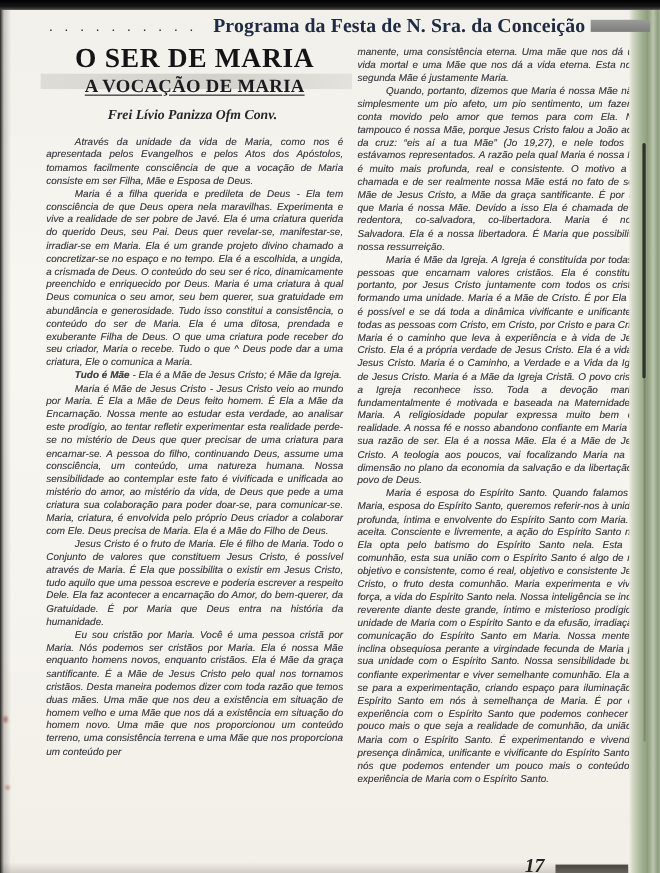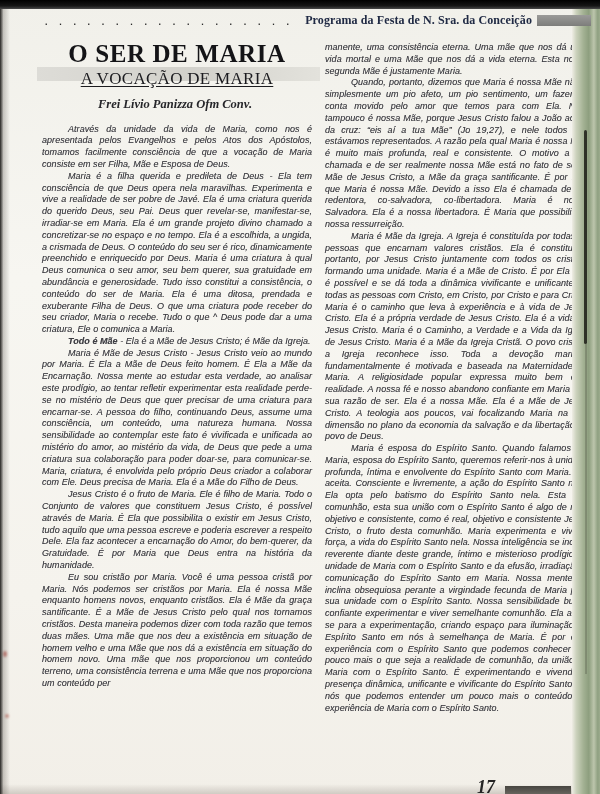--- a/index.html
+++ b/index.html
@@ -20,36 +20,36 @@
     background:#23251d; border-radius:2px; filter:blur(.4px); opacity:.9; }
   .book-edge .spine-line-faint { position:absolute; left:13px; top:335px; width:2px; height:330px;
     background:rgba(40,42,33,.22); }
   .speck { position:absolute; border-radius:50%; filter:blur(1px); z-index:5; }
   .speck.s1 { left:3px; top:651px; width:4px; height:6px; background:#cf8a82; }
   .speck.s2 { left:5px; top:714px; width:4px; height:4px; background:#d49b92; }
 
   .header { position:absolute; top:13px; left:45px; width:546px; display:flex; align-items:center; z-index:8; }
   .dots { flex:0 1 auto; overflow:hidden; white-space:nowrap; font-size:9px; letter-spacing:4.6px;
     color:#2b2b2b; line-height:1; padding-top:3px; font-weight:bold; }
-  .header-title { font-family:"Liberation Serif", serif; font-weight:bold; font-size:12px;
+  .header-title { font-family:"Liberation Serif", serif; font-weight:bold; font-size:18px;
     color:#202a44; white-space:nowrap; margin-left:16px; letter-spacing:.1px; }
   .header-bar { flex:none; width:54px; height:11px; margin-left:5px;
     background:linear-gradient(180deg,#9b9b99,#7d7d7b); }
 
   .columns { position:absolute; top:40px; left:0; width:588px; height:754px; overflow:hidden;
     box-sizing:border-box; padding-left:42px; display:flex; gap:13px; z-index:4; }
   .col-left { flex:none; width:270px; }
   .col-right { flex:1; min-width:0; padding-top:2px; }
 
   .title-block { position:relative; text-align:center; margin-bottom:12px; }
   .band { position:absolute; left:-5px; right:-8px; top:27px; height:14px;
     background:linear-gradient(90deg,#dddcd7 0%, #d2d1cb 55%, #e3e2dc 100%); }
   .article-title { margin:0; font-family:"Liberation Serif", serif; font-size:25px; font-weight:bold;
     color:#141417; letter-spacing:.6px; position:relative; line-height:1.12; }
-  .article-subtitle { margin:1px 0 0; font-family:"Liberation Serif", serif; font-size:17px; font-weight:normal;
+  .article-subtitle { margin:1px 0 0; font-family:"Liberation Serif", serif; font-size:17px; font-weight:bold;
     color:#1b1b1f; text-decoration:underline; text-underline-offset:2px; letter-spacing:.3px;
     position:relative; line-height:1.15; }
   .author { margin-top:8px; text-align:center; padding-right:4px; font-family:"Liberation Serif", serif;
     font-style:italic; font-weight:bold; font-size:12.5px; color:#26262a; position:relative; }
 
   .body p { margin:0; font-style:italic; font-size:9px; line-height:11.8px; text-align:justify;
     color:#3e3e44; text-indent:26px; letter-spacing:.05px; text-shadow:0 0 .3px rgba(62,62,68,.55); }
   .body p.noindent { text-indent:0; }
   .body p b { font-weight:bold; }
 
@@ -76,21 +76,21 @@
     <div class="col-left">
       <div class="title-block">
         <div class="band"></div>
         <h1 class="article-title">O SER DE MARIA</h1>
         <h2 class="article-subtitle">A VOCAÇÃO DE MARIA</h2>
         <div class="author">Frei Lívio Panizza  Ofm Conv.</div>
       </div>
       <div class="body">
           <p>Através da unidade da vida de Maria, como nos é apresentada pelos Evangelhos e pelos Atos dos Apóstolos, tomamos facilmente consciência de que a vocação de Maria consiste em ser Filha, Mãe e Esposa de Deus.</p>
           <p>Maria é a filha querida e predileta de Deus - Ela tem consciência de que Deus opera nela maravilhas. Experimenta e vive a realidade de ser pobre de Javé. Ela é uma criatura querida do querido Deus, seu Pai. Deus quer revelar-se, manifestar-se, irradiar-se em Maria. Ela é um grande projeto divino chamado a concretizar-se no espaço e no tempo. Ela é a escolhida, a ungida, a crismada de Deus. O conteúdo do seu ser é rico, dinamicamente preenchido e enriquecido por Deus. Maria é uma criatura à qual Deus comunica o seu amor, seu bem querer, sua gratuidade em abundância e generosidade. Tudo isso constitui a consistência, o conteúdo do ser de Maria. Ela é uma ditosa, prendada e exuberante Filha de Deus. O que uma criatura pode receber do seu criador, Maria o recebe. Tudo o que ^ Deus pode dar a uma criatura, Ele o comunica a Maria.</p>
-          <p><b>Todo é Mãe</b> - Ela é a Mãe de Jesus Cristo; é Mãe da Igreja.</p>
+          <p><b>Tudo é Mãe</b> - Ela é a Mãe de Jesus Cristo; é Mãe da Igreja.</p>
           <p>Maria é Mãe de Jesus Cristo - Jesus Cristo veio ao mundo por Maria. É Ela a Mãe de Deus feito homem. É Ela a Mãe da Encarnação. Nossa mente ao estudar esta verdade, ao analisar este prodígio, ao tentar refletir experimentar esta realidade perde-se no mistério de Deus que quer precisar de uma criatura para encarnar-se. A pessoa do filho, continuando Deus, assume uma consciência, um conteúdo, uma natureza humana. Nossa sensibilidade ao contemplar este fato é vivificada e unificada ao mistério do amor, ao mistério da vida, de Deus que pede a uma criatura sua colaboração para poder doar-se, para comunicar-se. Maria, criatura, é envolvida pelo próprio Deus criador a colaborar com Ele. Deus precisa de Maria. Ela é a Mãe do Filho de Deus.</p>
           <p>Jesus Cristo é o fruto de Maria. Ele é filho de Maria. Todo o Conjunto de valores que constituem Jesus Cristo, é possível através de Maria. É Ela que possibilita o existir em Jesus Cristo, tudo aquilo que uma pessoa escreve e poderia escrever a respeito Dele. Ela faz acontecer a encarnação do Amor, do bem-querer, da Gratuidade. É por Maria que Deus entra na história da humanidade.</p>
           <p>Eu sou cristão por Maria. Você é uma pessoa cristã por Maria. Nós podemos ser cristãos por Maria. Ela é nossa Mãe enquanto homens novos, enquanto cristãos. Ela é Mãe da graça santificante. É a Mãe de Jesus Cristo pelo qual nos tornamos cristãos. Desta maneira podemos dizer com toda razão que temos duas mães. Uma mãe que nos deu a existência em situação de homem velho e uma Mãe que nos dá a existência em situação do homem novo. Uma mãe que nos proporcionou um conteúdo terreno, uma consistência terrena e uma Mãe que nos proporciona um conteúdo per</p>
         </div>
     </div>
     <div class="col-right">
       <div class="body">
           <p class="noindent">manente, uma consistência eterna. Uma mãe que nos dá uma vida mortal e uma Mãe que nos dá a vida eterna. Esta nossa segunda Mãe é justamente Maria.</p>
           <p>Quando, portanto, dizemos que Maria é nossa Mãe não é simplesmente um pio afeto, um pio sentimento, um fazer de conta movido pelo amor que temos para com Ela. Nem tampouco é nossa Mãe, porque Jesus Cristo falou a João ao pé da cruz: “eis aí a tua Mãe” (Jo 19,27), e nele todos nós estávamos representados. A razão pela qual Maria é nossa Mãe é muito mais profunda, real e consistente. O motivo a ser chamada e de ser realmente nossa Mãe está no fato de ser a Mãe de Jesus Cristo, a Mãe da graça santificante. É por isso que Maria é nossa Mãe. Devido a isso Ela é chamada de co-redentora, co-salvadora, co-libertadora. Maria é nossa Salvadora. Ela é a nossa libertadora. É Maria que possibilita a nossa ressurreição.</p>
           <p>Maria é Mãe da Igreja. A Igreja é constituída por todas as pessoas que encarnam valores cristãos. Ela é constituída, portanto, por Jesus Cristo juntamente com todos os cristãos formando uma unidade. Maria é a Mãe de Cristo. É por Ela que é possível e se dá toda a dinâmica vivificante e unificante de todas as pessoas com Cristo, em Cristo, por Cristo e para Cristo. Maria é o caminho que leva à experiência e à vida de Jesus Cristo. Ela é a própria verdade de Jesus Cristo. Ela é a vida de Jesus Cristo. Maria é o Caminho, a Verdade e a Vida da Igreja de Jesus Cristo. Maria é a Mãe da Igreja Cristã. O povo cristão, a Igreja reconhece isso. Toda a devoção mariana fundamentalmente é motivada e baseada na Maternidade de Maria. A religiosidade popular expressa muito bem esta realidade. A nossa fé e nosso abandono confiante em Maria tem sua razão de ser. Ela é a nossa Mãe. Ela é a Mãe de Jesus Cristo. A teologia aos poucos, vai focalizando Maria na sua dimensão no plano da economia da salvação e da libertação do povo de Deus.</p>

